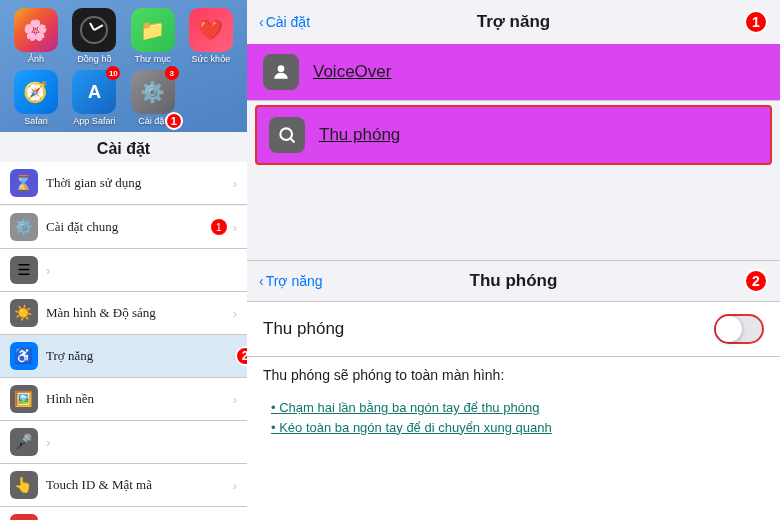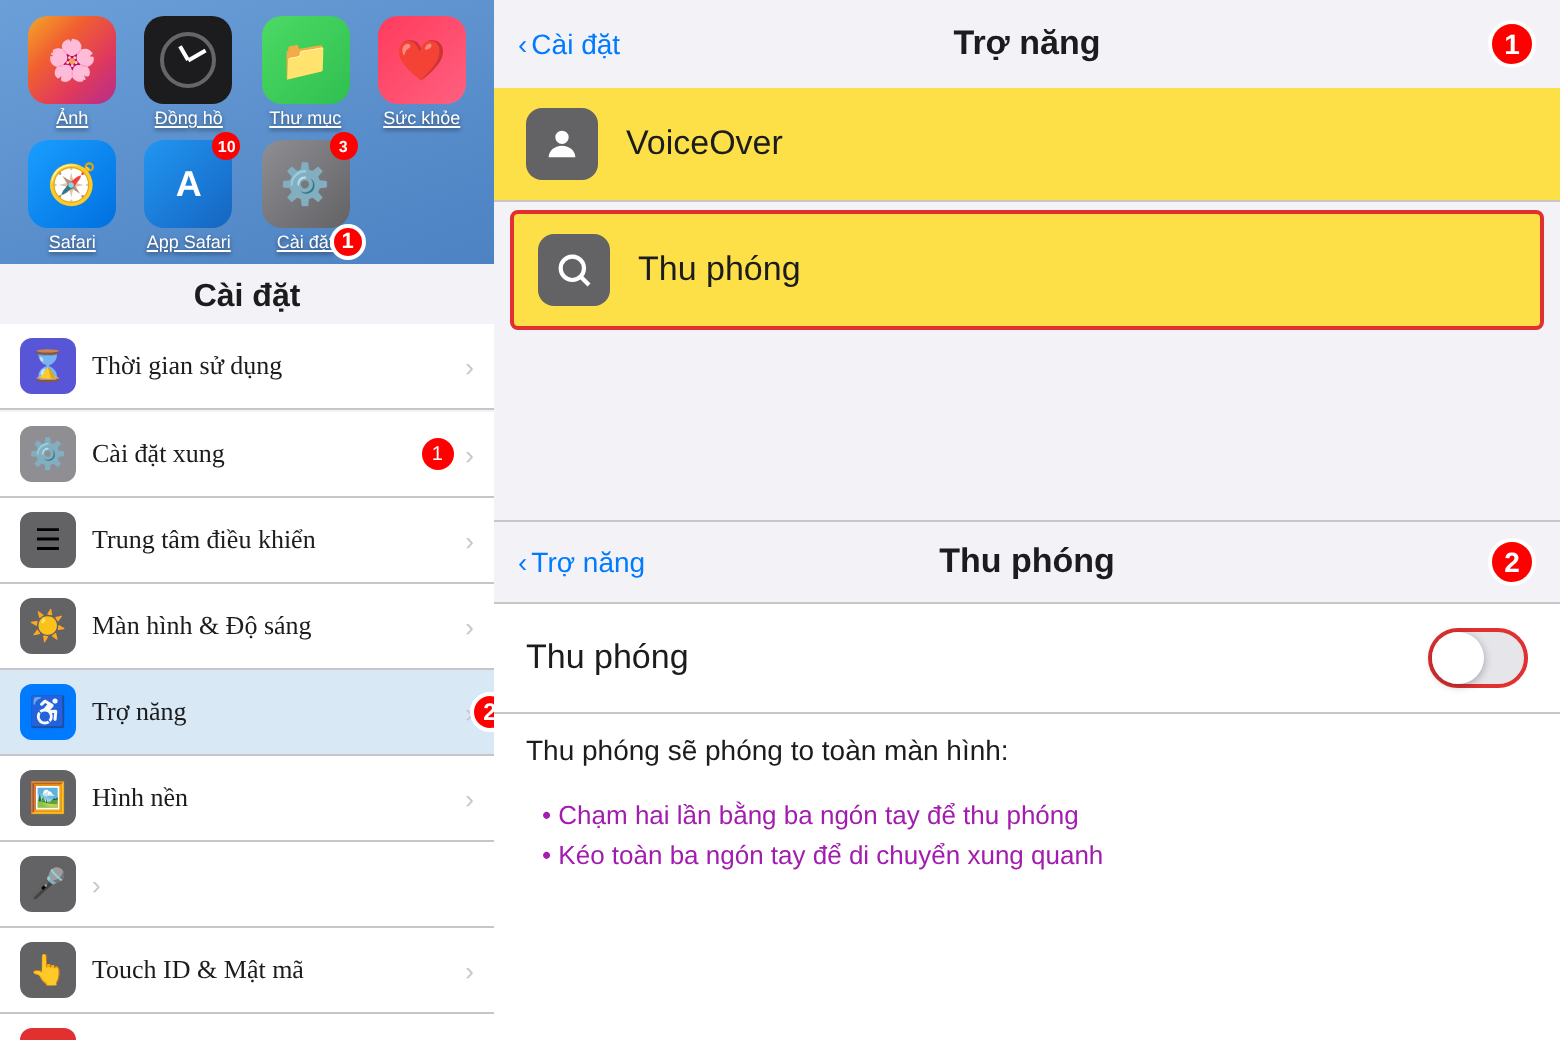--- a/index.html
+++ b/index.html
@@ -44,21 +44,20 @@
       align-items: center;
       justify-content: center;
       font-size: 20px;
       position: relative;
     }
     .app-icon-label {
       font-size: 9px;
       color: white;
       text-align: center;
       text-shadow: 0 1px 2px rgba(0,0,0,0.5);
-      text-decoration: underline;
     }
     .badge {
       position: absolute;
       top: -4px;
       right: -4px;
       background: red;
       color: white;
       font-size: 8px;
       width: 14px;
       height: 14px;
@@ -206,22 +205,23 @@
       display: flex;
       align-items: center;
       justify-content: center;
       border: 2px solid white;
     }
     .tro-nang-item {
       display: flex;
       align-items: center;
       padding: 10px 16px;
       border-bottom: 0.5px solid #c6c6c8;
-      background: #fde047;
+      background: #d946ef;
       cursor: pointer;
+      text-decoration: underline;
     }
     .tro-nang-item.highlighted-box {
       border: 2.5px solid #e03030;
       margin: 4px 8px;
       border-radius: 4px;
       padding: 10px 12px;
     }
     .tro-nang-icon {
       width: 36px;
       height: 36px;
@@ -331,23 +331,24 @@
       padding: 10px 16px;
     }
     .thu-phong-desc-title {
       font-size: 14px;
       color: #1c1c1e;
       font-weight: 400;
       margin-bottom: 15px;
     }
     .thu-phong-desc-item {
       font-size: 13px;
-      color: #a21caf;
+      color: #0f766e;
       margin-left: 8px;
       line-height: 1.5;
+      text-decoration: underline;
     }
 
     
     .clock-face {
       width: 28px;
       height: 28px;
       border-radius: 50%;
       background: #1c1c1e;
       border: 2px solid #666;
       position: relative;
@@ -431,28 +432,27 @@
 
       <li class="settings-item">
         <div class="settings-item-icon" style="background:#5856d6;">⌛</div>
         <span class="settings-item-label">Thời gian sử dụng</span>
         <span class="settings-item-chevron">›</span>
       </li>
       <li style="height:1px;background:#f2f2f7;"></li>
 
       <li class="settings-item">
         <div class="settings-item-icon" style="background:#8e8e93;">⚙️</div>
-        <span class="settings-item-label">Cài đặt xung</span>
+        <span class="settings-item-label">Cài đặt chung</span>
         <div class="settings-item-badge">1</div>
         <span class="settings-item-chevron">›</span>
       </li>
 
       <li class="settings-item">
         <div class="settings-item-icon" style="background:#636366;">☰</div>
-        <span class="settings-item-label">Trung tâm điều khiển</span>
         <span class="settings-item-chevron">›</span>
       </li>
 
       <li class="settings-item">
         <div class="settings-item-icon" style="background:#636366;">☀️</div>
         <span class="settings-item-label">Màn hình &amp; Độ sáng</span>
         <span class="settings-item-chevron">›</span>
       </li>
 
       <li class="settings-item highlighted" style="position:relative;">

